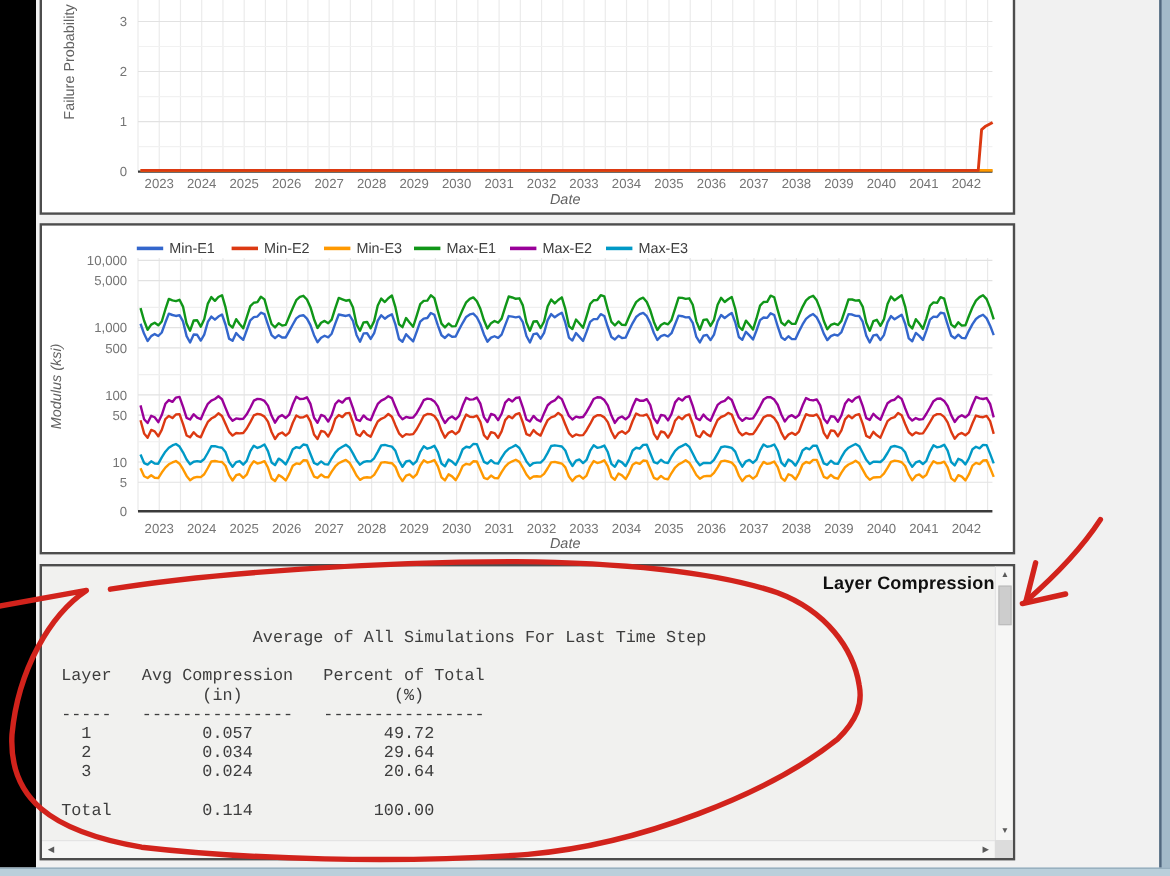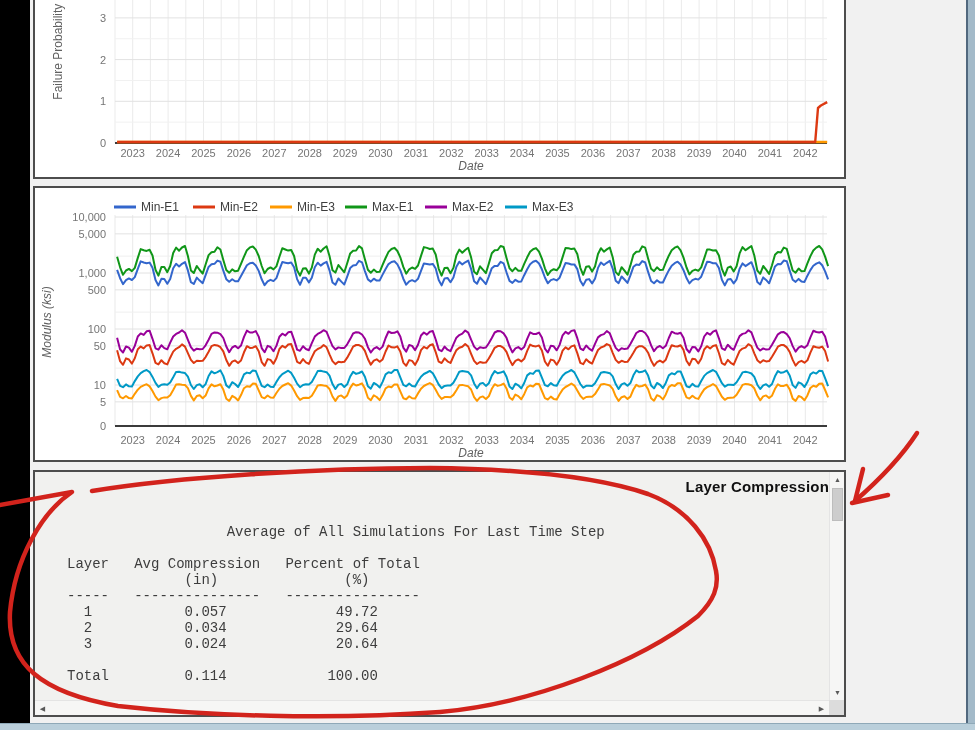--- a/index.html
+++ b/index.html
@@ -13,21 +13,21 @@
   #right-strip{left:966px;top:0;width:9px;height:730px;background:#a3bac9;border-left:2px solid #51687e;box-sizing:border-box;}
   #bottom-strip{left:0;top:723px;width:975px;height:7px;background:#bacfdb;border-top:1px solid #8fa9b8;box-sizing:border-box;}
   
   .panel{position:absolute;left:33px;width:813px;border:2px solid #4d4d4d;box-sizing:border-box;background:#fff;}
   #panel-failure{top:-60px;height:239px;}
   #panel-modulus{top:186px;height:276px;}
   #panel-report{top:470px;height:247px;background:#f1f1ef;}
   #report-inner{position:absolute;left:0;top:0;right:0;bottom:0;overflow:hidden;}
   #report-title{position:absolute;left:0;top:6px;width:794px;text-align:right;
     font-size:15px;font-weight:700;color:#101010;letter-spacing:.2px;}
-  #report-text{position:absolute;left:32px;top:52px;margin:0;
+  #report-text{position:absolute;left:16px;top:52px;margin:0;
     font-family:"Liberation Mono",monospace;font-size:14px;line-height:16px;color:#3d3d3d;white-space:pre;}
   
   .sb-track{position:absolute;background:#f6f6f5;}
   #vsb{right:0;top:0;width:15px;height:228px;border-left:1px solid #e4e4e4;box-sizing:border-box;}
   #hsb{left:0;bottom:0;height:15px;width:794px;border-top:1px solid #e4e4e4;box-sizing:border-box;}
   .sb-btn{position:absolute;width:15px;height:15px;display:flex;align-items:center;justify-content:center;
     font-size:7px;color:#5a5a5a;line-height:1;}
   #vsb-up{top:0;left:0;} #vsb-down{bottom:0;left:0;}
   #hsb-left{left:0;top:0;} #hsb-right{right:0;top:0;}
   #vsb-thumb{position:absolute;left:2px;top:16px;width:11px;height:33px;background:#cdcdcd;border:1px solid #bdbdbd;box-sizing:border-box;}

